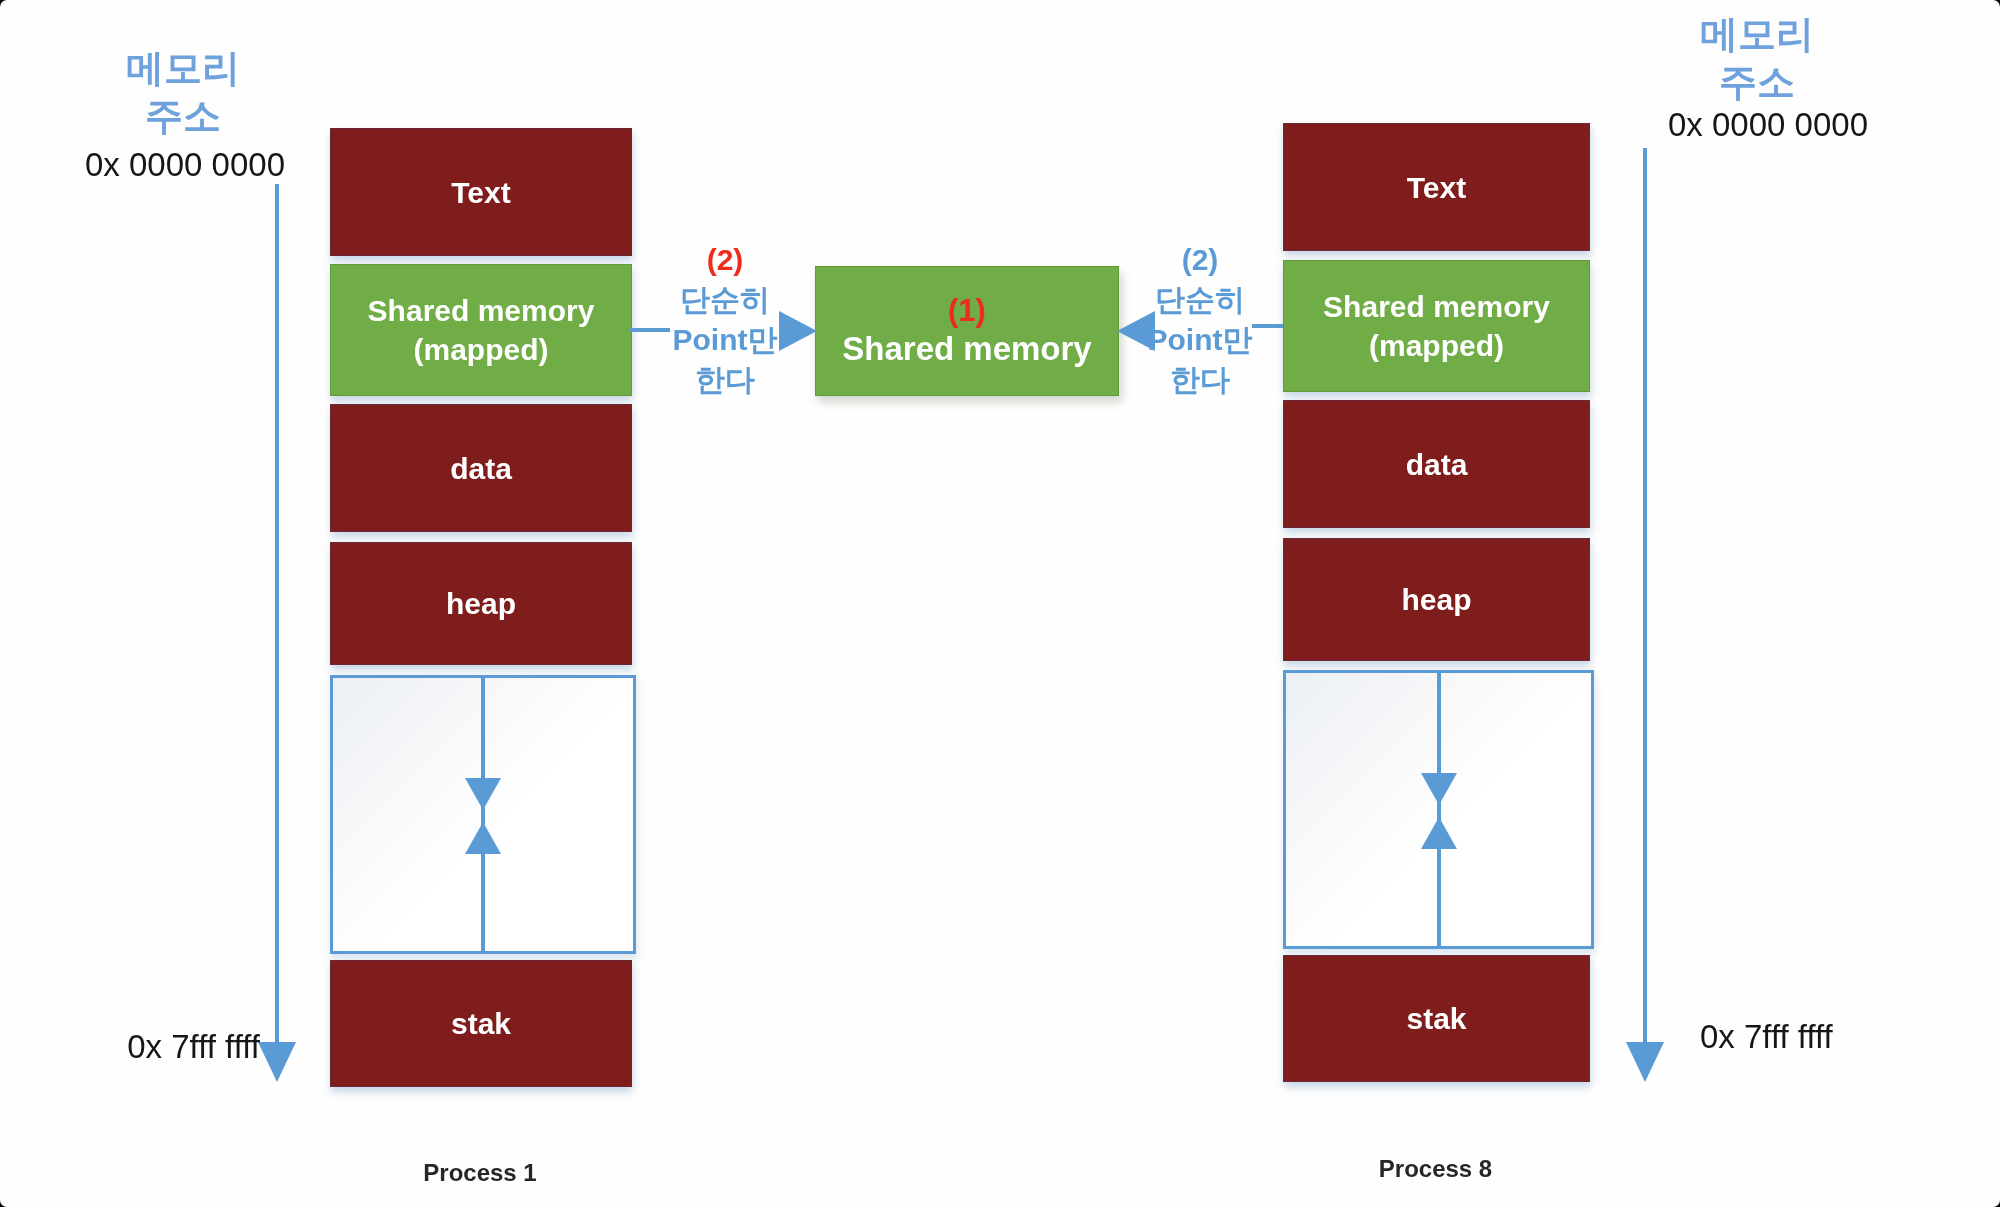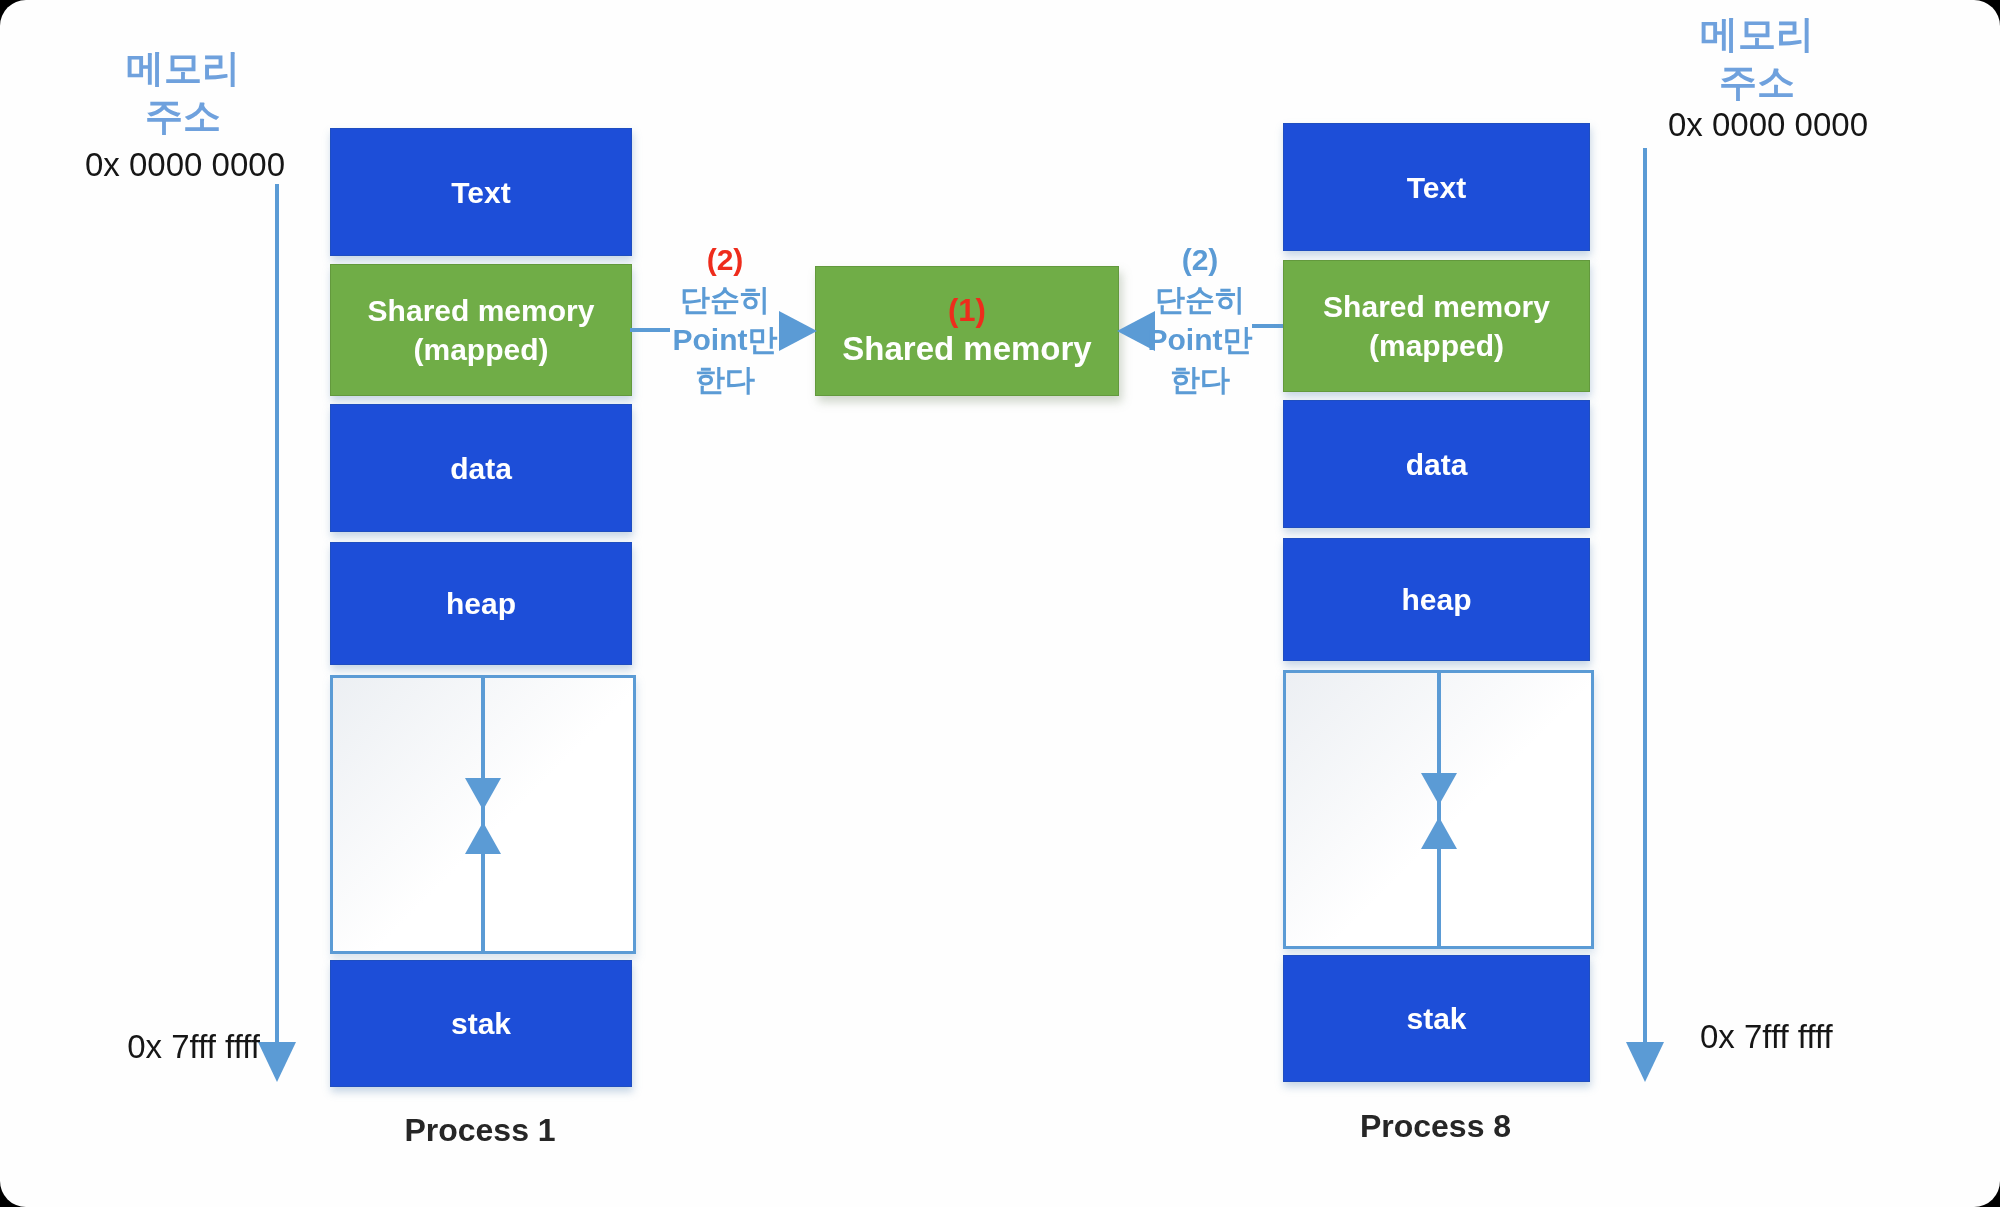--- a/index.html
+++ b/index.html
@@ -1,25 +1,25 @@
 <!DOCTYPE html>
 <html><head>
 <meta charset="utf-8">
 <style>
   html,body{margin:0;padding:0;background:#000;}
   #frame{
     position:relative;width:2000px;height:1207px;background:#fefefe;
-    border-radius:26px;overflow:hidden;
+    border-radius:7px;overflow:hidden;
     font-family:"Liberation Sans",sans-serif;
   }
   .abs{position:absolute;}
   
   .seg{
     position:absolute;display:flex;flex-direction:column;align-items:center;justify-content:center;
-    background:#1d4ed8;color:#fff;font-weight:bold;font-size:30px;line-height:1.3;text-align:center;
+    background:#7f1d1d;color:#fff;font-weight:bold;font-size:30px;line-height:1.3;text-align:center;
     border:1px solid rgba(40,80,130,.28);
     box-shadow:1px 5px 8px rgba(110,150,190,.38);
   }
   .seg.green{background:#70AD47;border-color:rgba(70,110,40,.3);}
   
   .colL{left:330px;width:300px;}
   .colR{left:1283px;width:305px;}
   .row-text  {top:128px;height:126px;}
   .row-shared{top:264px;height:130px;}
   .row-data  {top:404px;height:126px;}
@@ -59,21 +59,21 @@
   .pnote .step-blue{color:#5B9BD5;}
   
   .hline{position:absolute;height:4px;background:#5B9BD5;}
   .ah-right{width:0;height:0;border-top:20px solid transparent;border-bottom:20px solid transparent;border-left:38px solid #5B9BD5;}
   .ah-left {width:0;height:0;border-top:20px solid transparent;border-bottom:20px solid transparent;border-right:38px solid #5B9BD5;}
   .ah-down {width:0;height:0;border-left:19px solid transparent;border-right:19px solid transparent;border-top:40px solid #5B9BD5;}
   
   .vaxis{position:absolute;width:4px;background:#5B9BD5;}
   .axis-title{position:absolute;color:#6FA1DD;font-size:38px;font-weight:bold;text-align:center;line-height:48px;}
   .hex{position:absolute;color:#161616;font-weight:normal;font-size:33px;white-space:nowrap;}
-  .proc-label{position:absolute;color:#262626;font-weight:bold;font-size:32px;text-align:center;}
+  .proc-label{position:absolute;color:#262626;font-weight:bold;font-size:24px;text-align:center;margin-top:47px;}
 </style>
 </head>
 <body>
 
 <div id="frame">
 
   <div class="axis-title" style="left:118px;top:44px;width:130px;">
     <div>메모리</div>
     <div>주소</div>
   </div>

